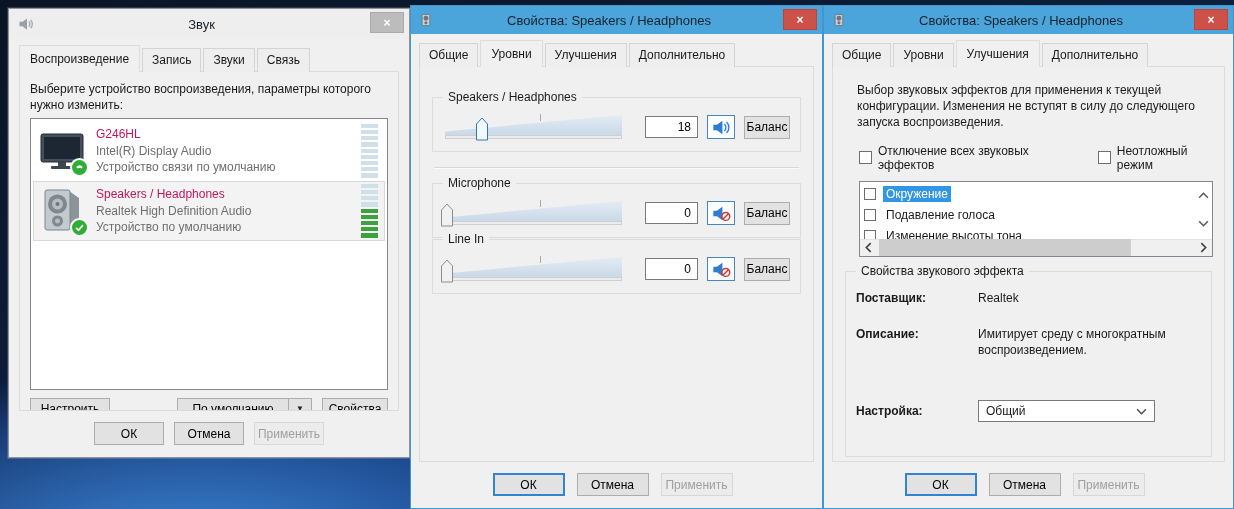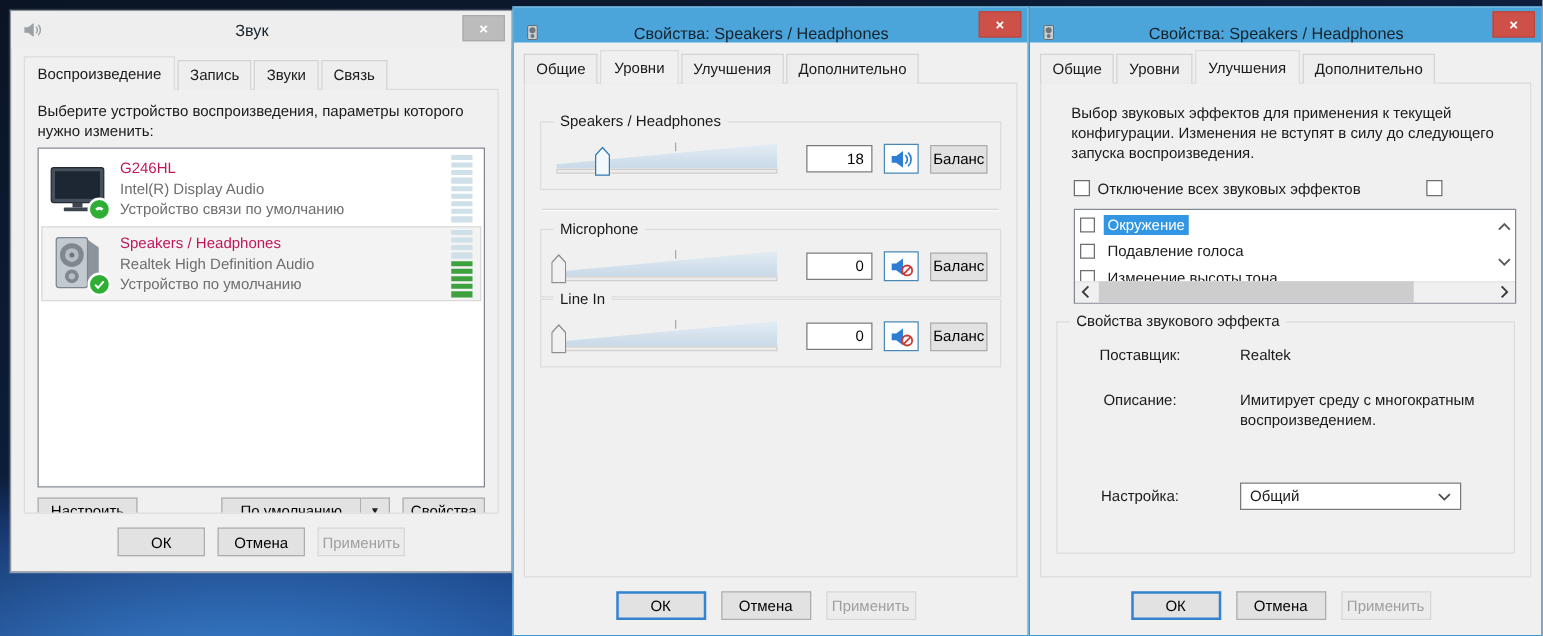--- a/index.html
+++ b/index.html
@@ -15,21 +15,21 @@
       linear-gradient(160deg, #0a1424 0%, #0d1e3c 45%, #102c55 75%, #0b2246 100%);
   }
 
   .win { position:absolute; background:#f0f0f0; display:flex; flex-direction:column; }
   .win.gray-frame { border:1px solid #8f9399; box-shadow:0 0 0 1px rgba(255,255,255,.15); }
   .win.blue-frame { border:1px solid #3d97d1; }
 
   
   .titlebar { display:flex; align-items:center; padding-left:8px; flex:0 0 auto; }
   .titlebar.gray { height:30px; background:#eeeeee; }
-  .titlebar.blue { height:28px; background:#4ba4da;align-items:flex-end; }
+  .titlebar.blue { height:28px; background:#4ba4da; }
   .dlg-icon { width:16px; height:16px; display:flex; align-items:center; justify-content:center; }
   .titlebar .ttl { flex:1; text-align:center; font-size:13px; color:#16222b; white-space:nowrap; overflow:hidden; }
   .close-btn { width:34px; height:21px; margin:0 5px 6px 0; align-self:flex-end; display:flex; align-items:center; justify-content:center;
                font-size:12px; font-weight:bold; color:#fff; cursor:default; }
   .titlebar.blue .close-btn { margin:0 5px 4px 0; }
   .close-btn.gray { background:#bcbcbc; border:1px solid #aaaaaa; }
   .close-btn.red  { background:#cd5149; border:1px solid #b8453e; }
 
   
   .tabstrip { display:flex; align-items:flex-end; padding:6px 0 0 10px; position:relative; z-index:2; margin-bottom:-1px; flex:0 0 auto; }
@@ -95,21 +95,21 @@
   .effect-label { padding:1px 3px; }
   .effect-label.selected { background:#3296e4; color:#fff; }
   .vscroll { display:flex; flex-direction:column; align-items:center; justify-content:space-between; padding:5px 0 7px 0; background:#fff; }
   .hscroll { grid-column:1 / 3; display:flex; align-items:center; background:#f0f0f0; border-top:1px solid #e3e3e3; }
   .scroll-arrow { width:17px; height:17px; display:flex; align-items:center; justify-content:center; flex:0 0 auto; }
   .hthumb { height:17px; width:252px; background:#cdcdcd; margin-left:2px; }
   .hgap { flex:1; }
   .props-group { position:relative; border:1px solid #dcdcdc; margin:14px 12px 0 12px; height:186px; padding:6px 10px; }
   .props-group .glabel { position:absolute; top:-8px; left:10px; background:#f0f0f0; padding:0 5px; }
   .prop-row { display:flex; margin-top:12px; line-height:1.35; }
-  .prop-label { width:112px; text-align:center; margin-right:24px; flex:0 0 auto; }
+  .prop-label { width:112px; text-align:left; margin-right:10px; flex:0 0 auto;font-weight:bold; }
   .prop-value { width:230px; }
   .setting-row { margin-top:42px; align-items:center; }
   .dropdown { width:177px; height:22px; border:1px solid #7a7a7a; background:#fff; display:flex; align-items:center;
               justify-content:space-between; padding:0 7px; }
 
   svg { display:block; }
 </style>
 </head>
 <body>
 
@@ -357,20 +357,21 @@
     <div class="desc">Выбор звуковых эффектов для применения к текущей конфигурации. Изменения не вступят в силу до следующего запуска воспроизведения.</div>
 
     <div class="chk-row">
       <span class="chk-item">
         <span class="cb"></span>
         <span>Отключение всех звуковых эффектов</span>
       </span>
       <span class="chk-gap"></span>
       <span class="chk-item">
         <span class="cb"></span>
+        <span>Неотложный режим</span>
       </span>
     </div>
 
     <div class="effects-box">
       <div class="effects-items">
         <div class="effect-item">
           <span class="cb"></span>
           <span class="effect-label selected">Окружение</span>
         </div>
         <div class="effect-item">

